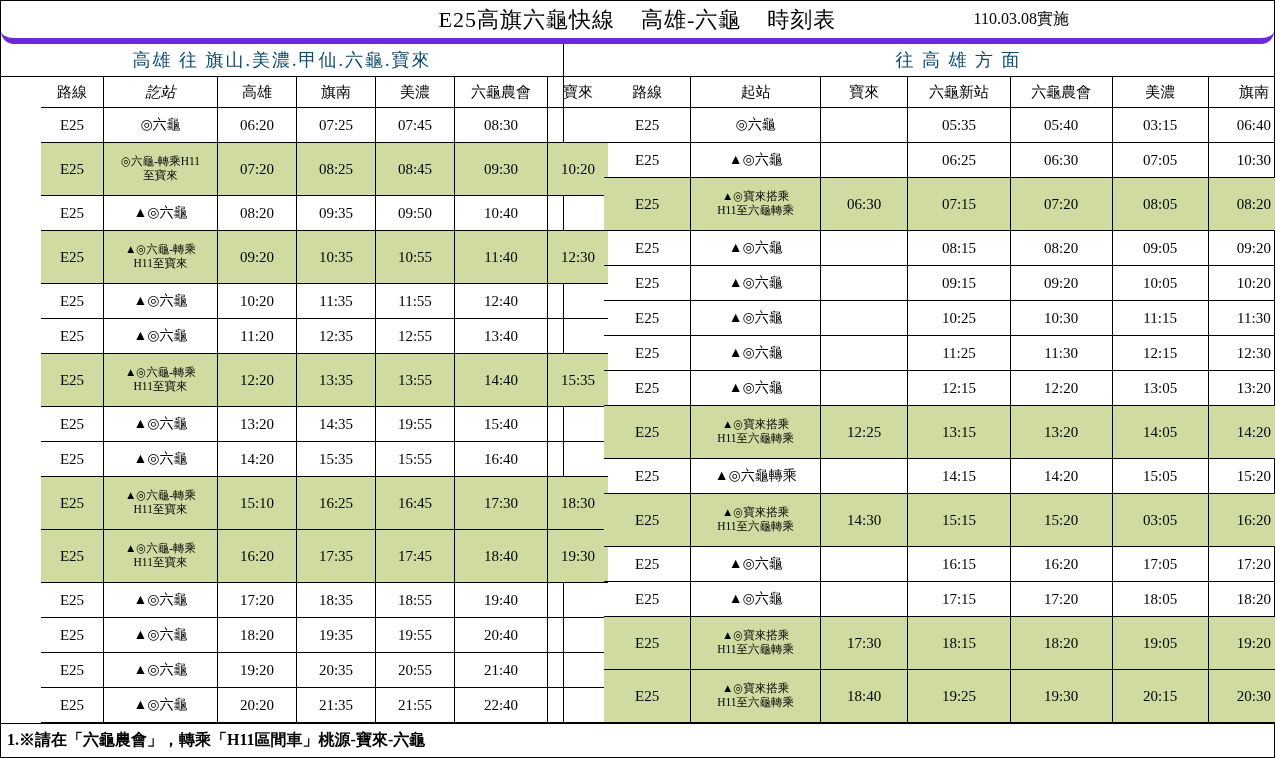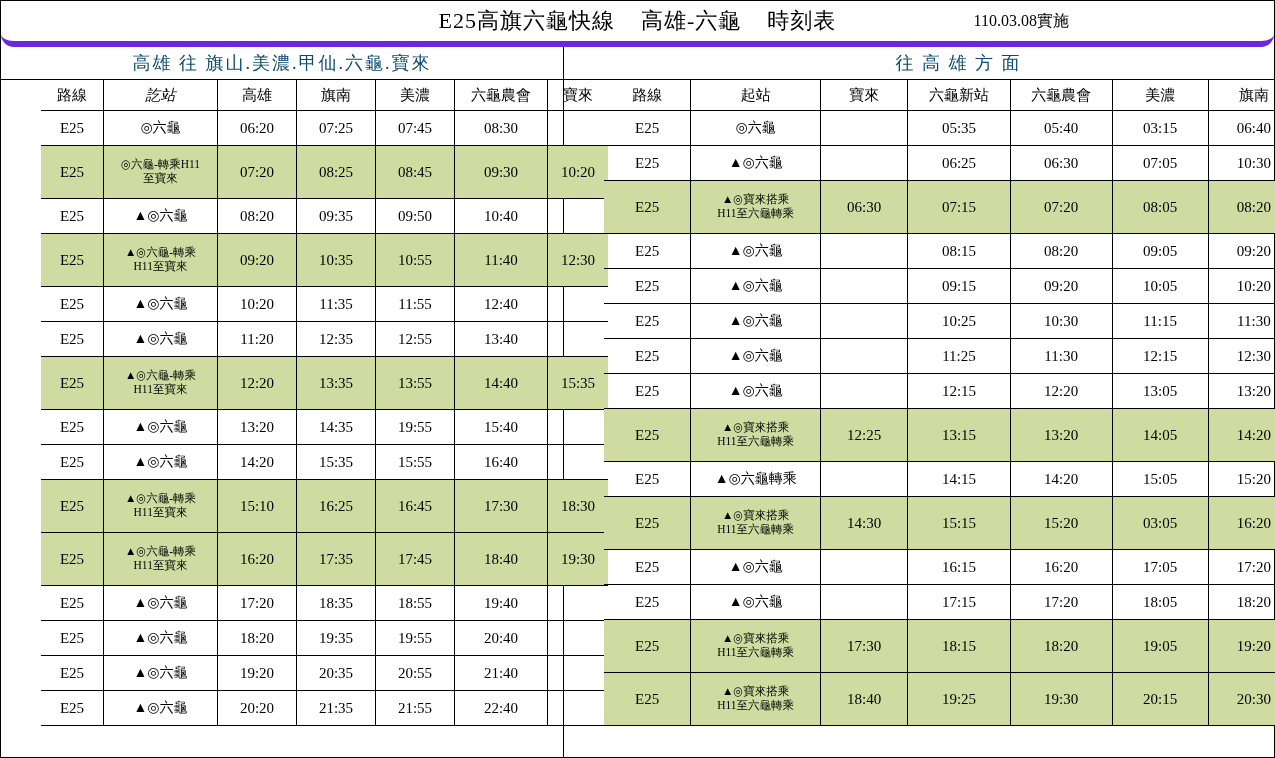--- a/index.html
+++ b/index.html
@@ -450,15 +450,16 @@
               <td>20:30</td>
               <td>21:45</td>
             </tr>
           </tbody>
       </table>
     </div>
 
   </div>
 
   <div class="notes" id="notes">
+      <div class="note bold">1.※請在「六龜農會」，轉乘「H11區間車」桃源-寶來-六龜</div>
     </div>
 
 </div>
 
 </body></html>

